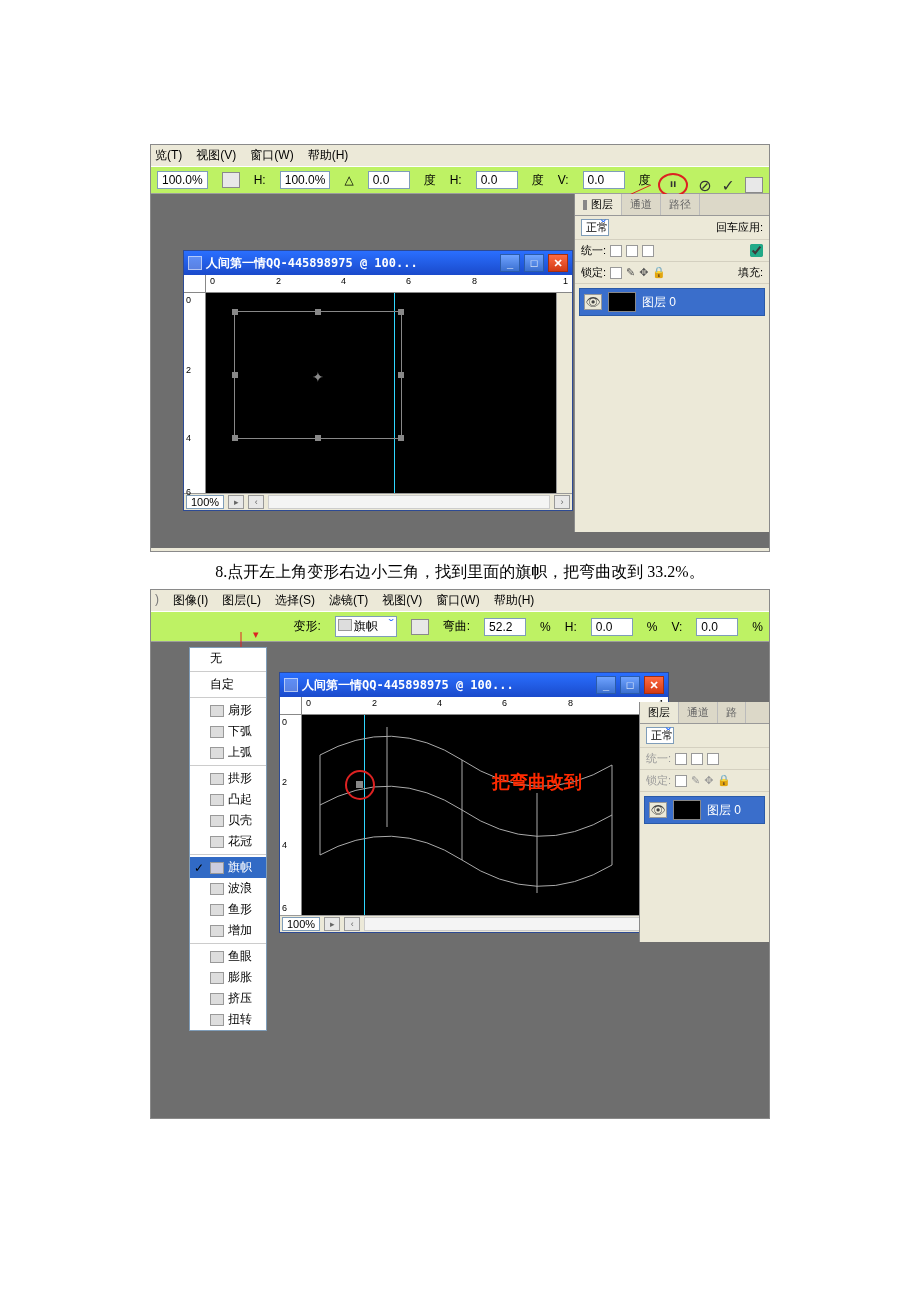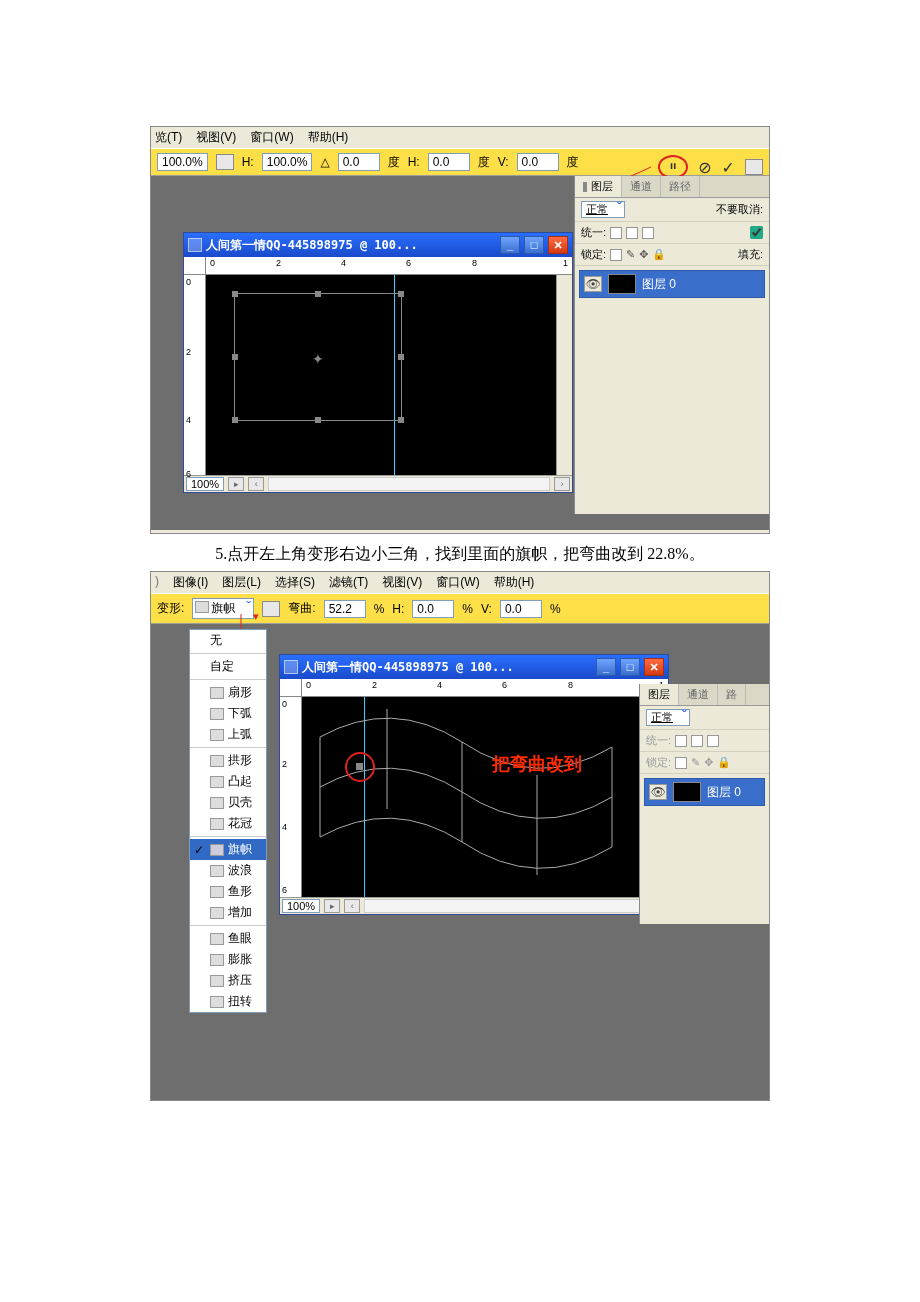--- a/index.html
+++ b/index.html
@@ -1,22 +1,22 @@
 <!DOCTYPE html>
 <html><head>
 <meta charset="utf-8">
 <style>
   * { margin: 0; padding: 0; box-sizing: border-box; }
   body { background: #fff; font-family: "Microsoft YaHei", sans-serif; font-size: 12px; }
-  .page { width: 920px; margin: 0 auto; padding: 126px 150px 60px; }
+  .page { width: 920px; margin: 18px auto; padding: 126px 150px 60px; }
 
   
   .ps-frame { border: 1px solid #8a8a8a; background: #ECE9D8; }
   .menubar { background: #ECE9D8; padding: 2px 4px; display: flex; gap: 14px; font-size: 12px; color: #000; }
-  .optbar { background: #fde047; padding: 4px 6px; display: flex; align-items: center; gap: 8px; border-top: 1px solid #fff; border-bottom: 1px solid #9d9d9d; }
+  .optbar { background: #bef264; padding: 4px 6px; display: flex; align-items: center; gap: 14px; border-top: 1px solid #fff; border-bottom: 1px solid #9d9d9d; }
   .field { background: #fff; border: 1px solid #7f9db9; padding: 1px 4px; min-width: 42px; font-size: 12px; display:inline-block; }
   .lbl { font-size: 12px; }
   .warp-icon { width:18px; height:16px; border:1px solid #8a8a8a; background:#e8e8e8; }
   .gray-area { background: #6e6e6e; padding: 16px 14px 14px; position:relative; }
 
   
   .docwin { background:#fff; border:1px solid #2d4a94; width:380px; }
   .title { background: linear-gradient(#2a6fff,#1a4acb); color:#fff; font-weight:bold; font-size:12px; padding:3px 4px; display:flex; align-items:center; gap:4px; }
   .title .ico { width:14px; height:14px; background:#fff4; border:1px solid #fff8; }
   .title .sp { flex:1; }
@@ -39,21 +39,21 @@
   .guide-v { position:absolute; top:0; bottom:0; width:1px; background:#2fd7ff; }
   .cross { position:absolute; color:#888; font-size:14px; }
 
   
   .layers { position:absolute; right:0; top:0; bottom:16px; width:195px; background:#ECE9D8; border-left:1px solid #8a8a8a; }
   .layers .tabs { background:#dcd8c8; display:flex; font-size:11px; border-bottom:1px solid #999; }
   .layers .tab { padding:3px 8px; border-right:1px solid #bbb; color:#666; display:flex; align-items:center; gap:2px;}
   .layers .tab.active { background:#ECE9D8; color:#000; }
   .layers .row { display:flex; align-items:center; padding:3px 6px; gap:4px; font-size:11px; border-bottom:1px solid #d4d0c0; color:#000;}
   .layers .row.dim { color:#999; }
-  .layers .sel { background:#fff; border:1px solid #7f9db9; padding:0 16px 0 4px; position:relative;text-decoration:underline; }
+  .layers .sel { background:#fff; border:1px solid #7f9db9; padding:0 0 0 4px; position:relative; }
   .layers .sel::after { content:"ˇ"; position:absolute; right:2px; top:-2px; color:#2a6fff; font-size:16px;}
   .layers .mini { width:12px; height:12px; border:1px solid #999; background:#fff; display:inline-block;}
   .layers .sp { flex:1; }
   .layer-item { display:flex; align-items:center; background:#3a6ecb; color:#fff; padding:3px 4px; gap:6px; border:1px solid #2a5aa8; margin:4px; }
   .layer-item .eye { width:18px; height:16px; background:#ECE9D8; border:1px solid #999; display:flex; align-items:center; justify-content:center; color:#444; }
   .layer-item .thumb { width:28px; height:20px; background:#000; border:1px solid #888; }
 
   
   .righticons { position:absolute; top:6px; right:6px; display:flex; gap:10px; align-items:center;}
   .circ { width:30px; height:24px; border:2px solid #d22; border-radius:50%; display:flex; align-items:center; justify-content:center; }
@@ -179,21 +179,21 @@
           <span class="tab active">
               <span style="display:inline-block;width:6px;height:10px;border-left:4px solid #888;"></span>
               <span>图层</span>
             </span>
           <span class="tab">通道</span>
           <span class="tab">路径</span>
         </div>
         <div class="row">
           <span class="sel">正常</span>
           <span class="sp"></span>
-          <span>不要取消:</span>
+          <span>回车应用:</span>
         </div>
         <div class="row">
           <span>统一:</span>
           <span class="mini"></span>
           <span class="mini"></span>
           <span class="mini"></span>
           <span class="sp"></span>
           <input type="checkbox" checked="" style="accent-color: rgb(34, 170, 136);">
         </div>
         <div class="row">
@@ -207,35 +207,35 @@
         </div>
         <div class="layer-item">
           <span class="eye">👁</span>
           <span class="thumb"></span>
           <span>图层 0</span>
         </div>
       </div>
     </div>
   </div>
 
-  <p class="caption">5.点开左上角变形右边小三角，找到里面的旗帜，把弯曲改到 22.8%。</p>
+  <p class="caption">8.点开左上角变形右边小三角，找到里面的旗帜，把弯曲改到 33.2%。</p>
 
   <div class="ps-frame" style="position:relative; height:530px; overflow:hidden;">
     <div class="menubar">
       <span style="color:#777;">)</span>
       <span>图像(I)</span>
       <span>图层(L)</span>
       <span>选择(S)</span>
       <span>滤镜(T)</span>
       <span>视图(V)</span>
       <span>窗口(W)</span>
       <span>帮助(H)</span>
     </div>
 
-    <div class="optbar" style="position:relative; z-index:5;">
+    <div class="optbar" style="position:relative; z-index:5;justify-content:flex-end;">
       <span class="lbl">变形:</span>
       <span class="sel" style="background:#fff;border:1px solid #7f9db9;padding:1px 18px 1px 18px;position:relative;">
         <span style="position:absolute;left:2px;top:2px;width:14px;height:12px;background:#ddd;border:1px solid #999;"></span>
         <span>旗帜</span>
         <span style="position:absolute;right:2px;top:-1px;color:#2a6fff;font-size:15px;">ˇ</span>
       </span>
       <span class="warp-icon"></span>
       <span class="lbl">弯曲:</span>
       <span class="field">52.2</span>
       <span class="lbl">%</span>

